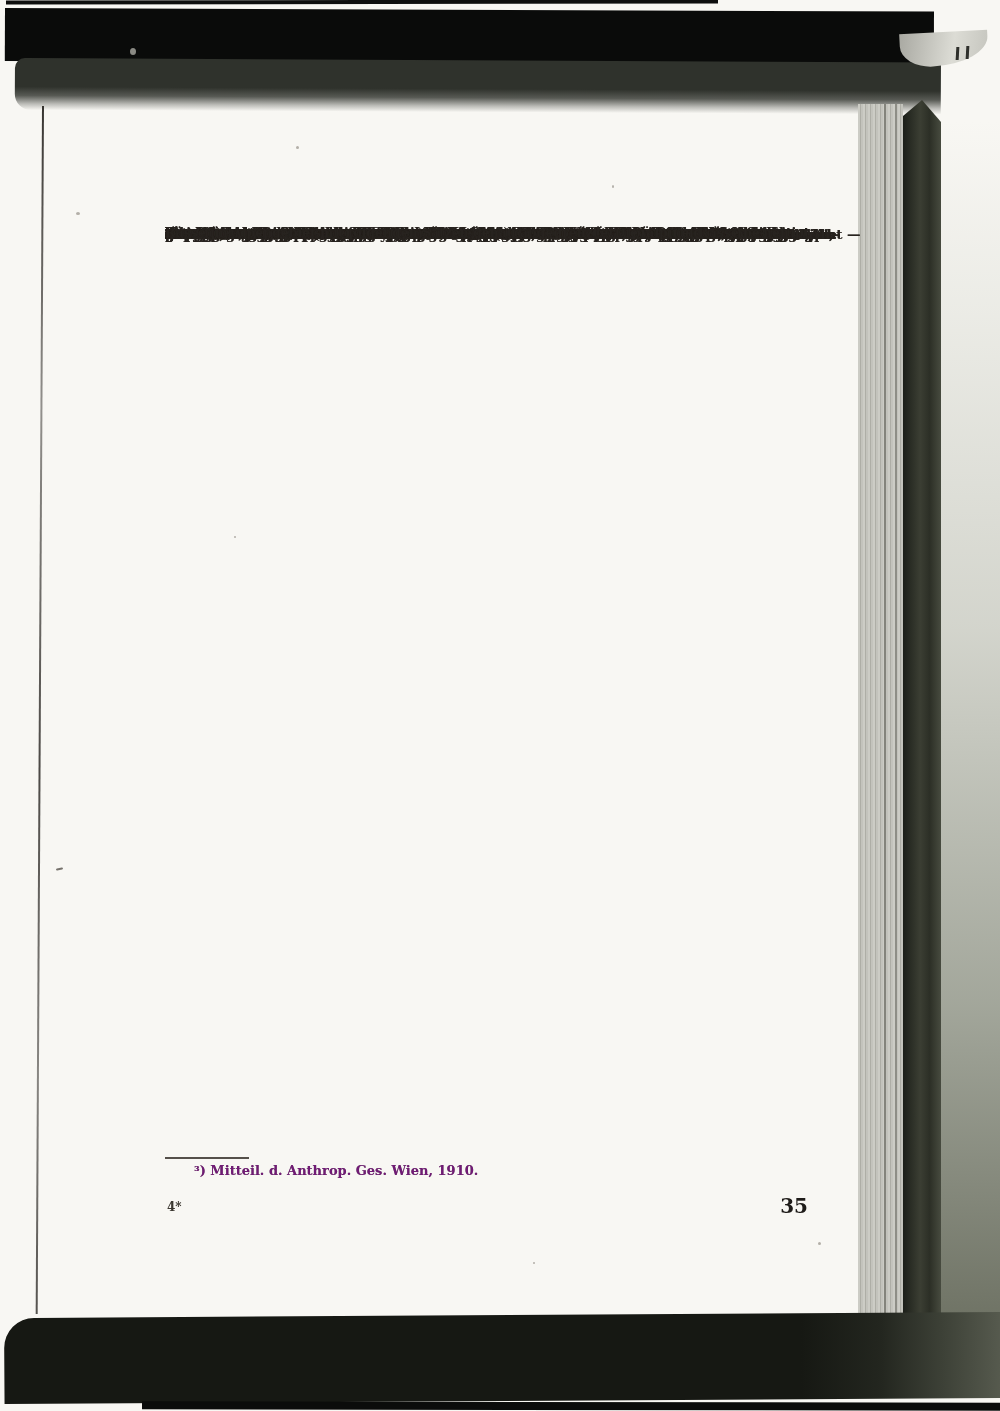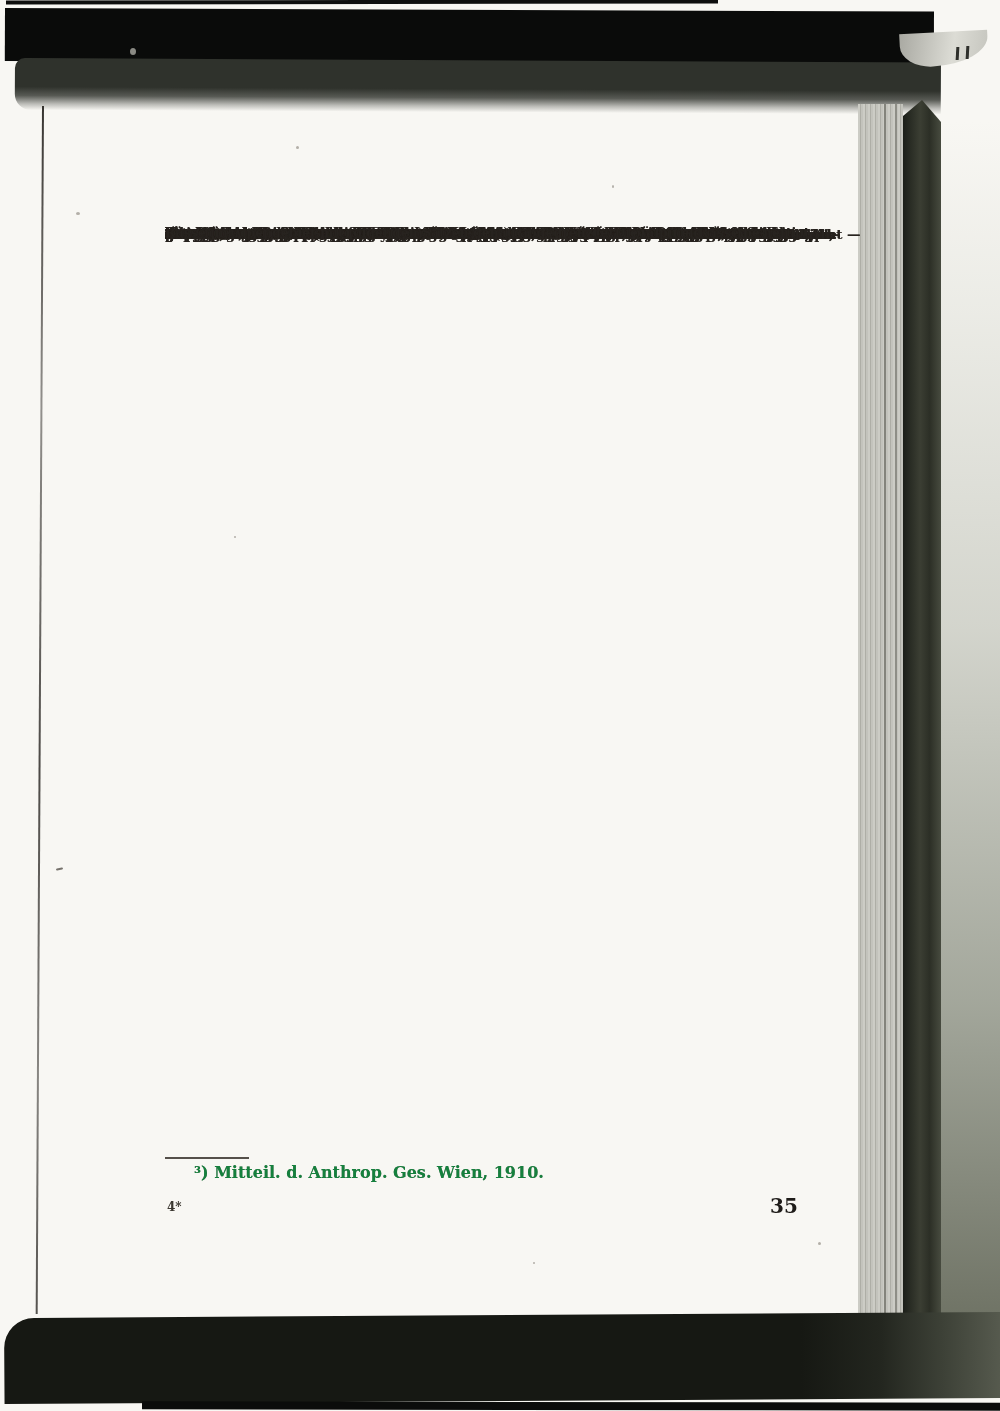--- a/index.html
+++ b/index.html
@@ -59,24 +59,24 @@
   .tline{position:static;display:block;white-space:nowrap;overflow:hidden;
     text-align:justify;text-align-last:justify;text-justify:inter-word;
     font-weight:700;letter-spacing:-0.1px;text-shadow:0 0 0.4px rgba(35,28,22,.55);}
   .tline.body{font-size:13.5px;line-height:17.75px;height:17.75px;}
   .tline.petit{font-size:12.6px;line-height:14.95px;height:14.95px;}
   .tline.first{padding-left:36px;}
   .tline.last{text-align-last:left;}
   .tline.gap{}
 
   .footnote-rule{left:165px;top:1157px;width:84px;height:2px;background:#55504a;}
-  .footnote{left:194px;top:1163px;font-size:16px;font-weight:700;color:#15803d;
+  .footnote{left:194px;top:1163px;font-size:13px;font-weight:700;color:#701a75;
     text-shadow:0 0 0.4px rgba(35,28,22,.5);}
   .sig{left:167px;top:1200px;font-size:12px;font-weight:700;color:#3a362f;}
-  .pagenum{left:770px;top:1194px;width:38px;font-size:20px;font-weight:700;color:#1f1c19;}
+  .pagenum{left:770px;top:1194px;width:38px;text-align:right;font-size:20px;font-weight:700;color:#1f1c19;}
 </style>
 </head>
 <body>
 
 <div id="scan">
 
   <div class="top-line"></div>
   <div class="band-black"></div>
   <div class="band-gray"></div>
   <div class="corner-wedge"></div>

